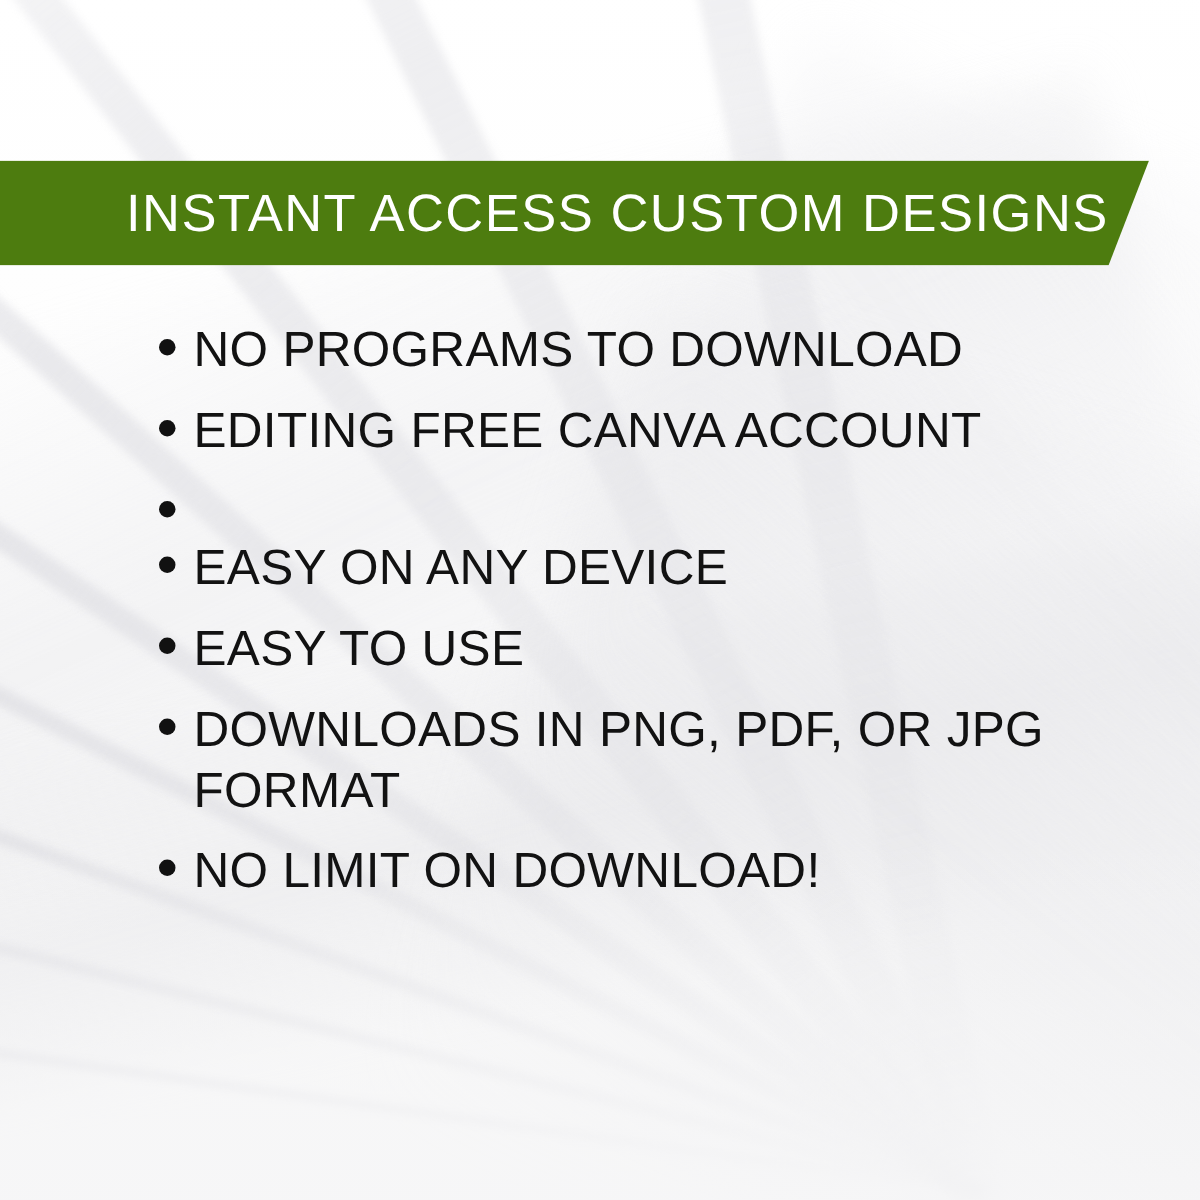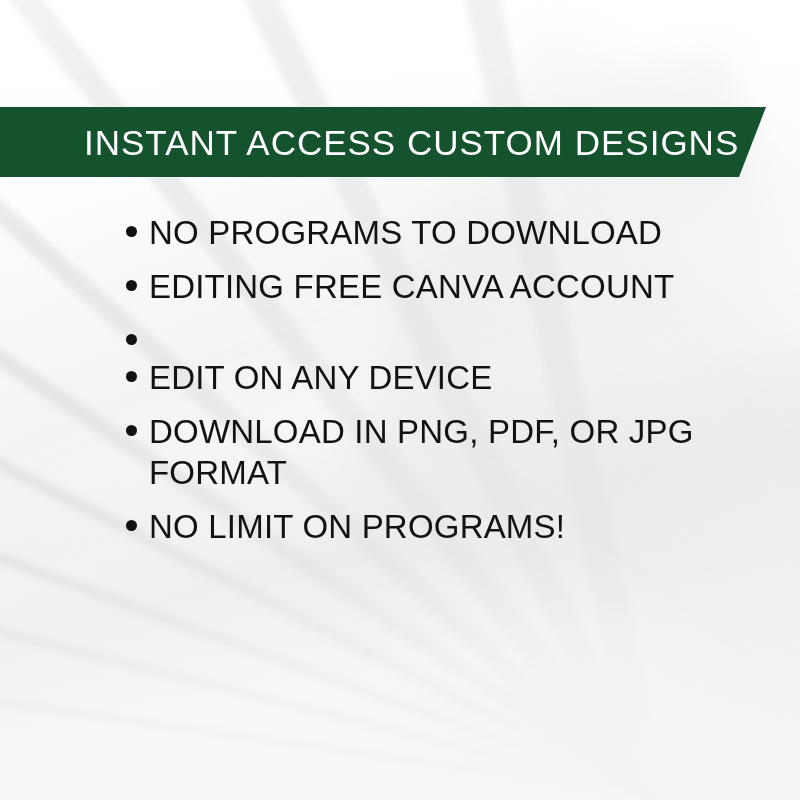--- a/index.html
+++ b/index.html
@@ -91,40 +91,40 @@
     pointer-events: none;
   }
 
   
   .banner {
     position: absolute;
     left: 0;
     top: 107px;
     width: 770px;
     height: 70px;
-    background: #14532d;
+    background: #4d7c0f;
     clip-path: polygon(0 0, 766px 0, 739px 100%, 0 100%);
     display: flex;
     align-items: center;
   }
   .banner-title {
     color: #ffffff;
     font-family: "Liberation Sans", sans-serif;
     font-size: 35px;
     font-weight: 400;
     letter-spacing: 1.0px;
     white-space: nowrap;
     margin-left: 84px;
     line-height: 1;
   }
 
   
   .list {
     position: absolute;
-    left: 126px;
+    left: 106px;
     top: 213px;
     width: 600px;
   }
   .list-item {
     display: flex;
     align-items: flex-start;
     margin-bottom: 13px;
   }
   .bullet {
     width: 11px;
@@ -182,26 +182,30 @@
     </div>
     <div class="list-item">
       <span class="bullet"></span>
       <span class="item-text">EDITING FREE CANVA ACCOUNT</span>
     </div>
     <div class="list-item">
       <span class="bullet"></span>
     </div>
     <div class="list-item">
       <span class="bullet"></span>
-      <span class="item-text">EDIT ON ANY DEVICE</span>
-    </div>
-    <div class="list-item">
-      <span class="bullet"></span>
-      <span class="item-text">DOWNLOAD IN PNG, PDF, OR JPG
+      <span class="item-text">EASY ON ANY DEVICE</span>
+    </div>
+    <div class="list-item">
+      <span class="bullet"></span>
+      <span class="item-text">EASY TO USE</span>
+    </div>
+    <div class="list-item">
+      <span class="bullet"></span>
+      <span class="item-text">DOWNLOADS IN PNG, PDF, OR JPG
 FORMAT</span>
     </div>
     <div class="list-item">
       <span class="bullet"></span>
-      <span class="item-text">NO LIMIT ON PROGRAMS!</span>
+      <span class="item-text">NO LIMIT ON DOWNLOAD!</span>
     </div>
   </div>
 
 </div>
 
 </body></html>

